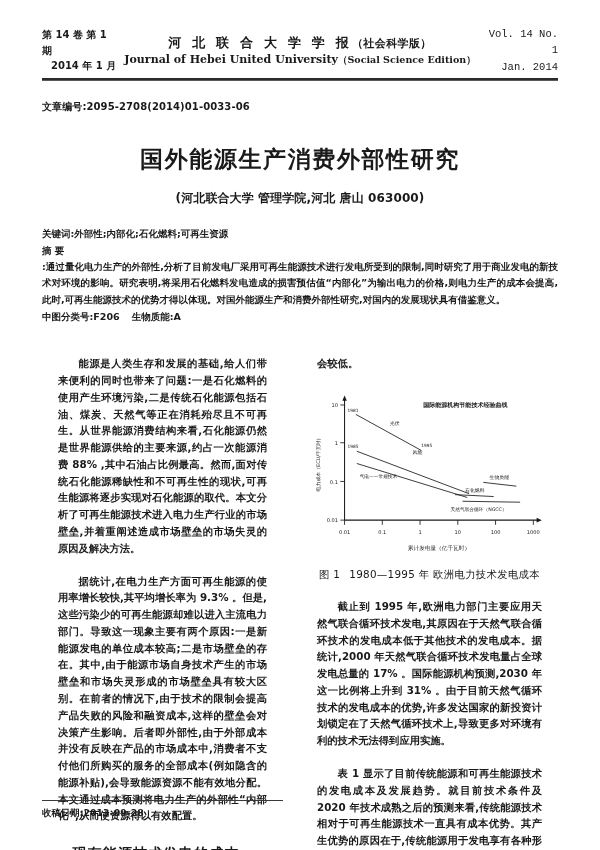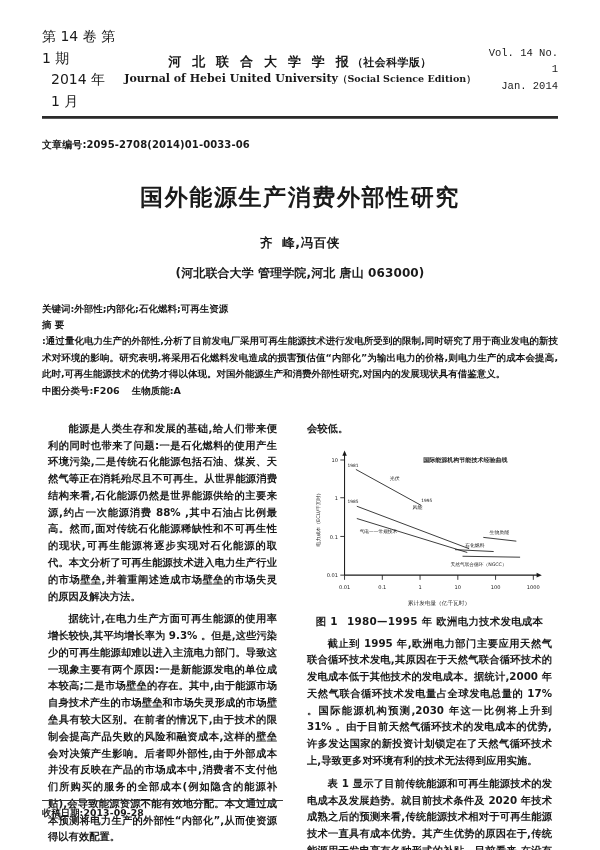--- a/index.html
+++ b/index.html
@@ -20,21 +20,21 @@
     padding: 26px 42px 0 42px;
   }
 
   
   .runhead {
     display: grid;
     grid-template-columns: 1fr auto 1fr;
     align-items: center;
     column-gap: 6px;
   }
-  .rh-left { font-size: 14px; line-height: 1.55; font-weight: normal; }
+  .rh-left { font-size: 10px; line-height: 1.55; font-weight: bold; }
   .rh-left .l2 { padding-left: 9px; }
   .rh-center { text-align: center; }
   .rh-journal-cn {
     font-size: 13px; font-weight: bold; letter-spacing: 3.2px;
     line-height: 1.5;
   }
   .rh-journal-cn .sub { letter-spacing: 0.4px; font-size: 11px; }
   .rh-journal-en {
     font-family: "DejaVu Serif", serif;
     font-size: 11px; font-weight: bold; line-height: 1.45;
@@ -97,21 +97,21 @@
 
   
   .columns {
     margin-top: 14px;
     display: grid;
     grid-template-columns: 241px 1fr;
     column-gap: 18px;
   }
   .col { position: relative; }
   p.body {
-    margin: 6px;
+    margin: 16px;
     font-size: 10.3px;
     line-height: 1.63;
     text-align: justify;
     text-justify: inter-character;
     text-indent: 2em;
     font-weight: bold;
   }
   p.body.noindent { text-indent: 0; }
   h2.section {
     margin: 21px 0 7px 0;
@@ -136,24 +136,24 @@
   .footnote {
     font-size: 9.3px;
     font-weight: bold;
     letter-spacing: 0.1px;
   }
 
   
   .figure { margin: 4px 0 6px 0; }
   .figbox { width: 100%; }
   .figcaption {
-    margin-top: 0;
+    margin-top: 8px;
     text-align: center;
     font-size: 10.4px;
-    font-weight: bold;
+    font-weight: normal;
     letter-spacing: 0.3px;
   }
   .figcaption .fignum { margin-right: 9px; }
   svg text { font-family: "DejaVu Sans", sans-serif; fill: #1a1a1a; }
 </style>
 </head>
 <body>
 
 <div class="page">
 
@@ -174,23 +174,20 @@
       <div>Vol. 14   No. 1</div>
       <div>Jan. 2014</div>
     </div>
   </div>
   <div class="rule-double"></div>
 
   <div class="artno">文章编号:2095-2708(2014)01-0033-06</div>
 
   <h1 class="title">国外能源生产消费外部性研究</h1>
 
-  <div class="authors">
-    <span>齐</span><span class="gap"></span><span>峰,冯百侠</span>
-  </div>
 
   <div class="affil">(河北联合大学 管理学院,河北 唐山 063000)</div>
 
   <div class="meta">
     <div class="kw">
       <span>关键词</span><span>:外部性;内部化;石化燃料;可再生资源</span>
     </div>
     <div class="meta-row">
       <span class="meta-label">摘  要</span>
       <span class="meta-body">:通过量化电力生产的外部性,分析了目前发电厂采用可再生能源技术进行发电所受到的限制,同时研究了用于商业发电的新技术对环境的影响。研究表明,将采用石化燃料发电造成的损害预估值“内部化”为输出电力的价格,则电力生产的成本会提高,此时,可再生能源技术的优势才得以体现。对国外能源生产和消费外部性研究,对国内的发展现状具有借鉴意义。</span>

